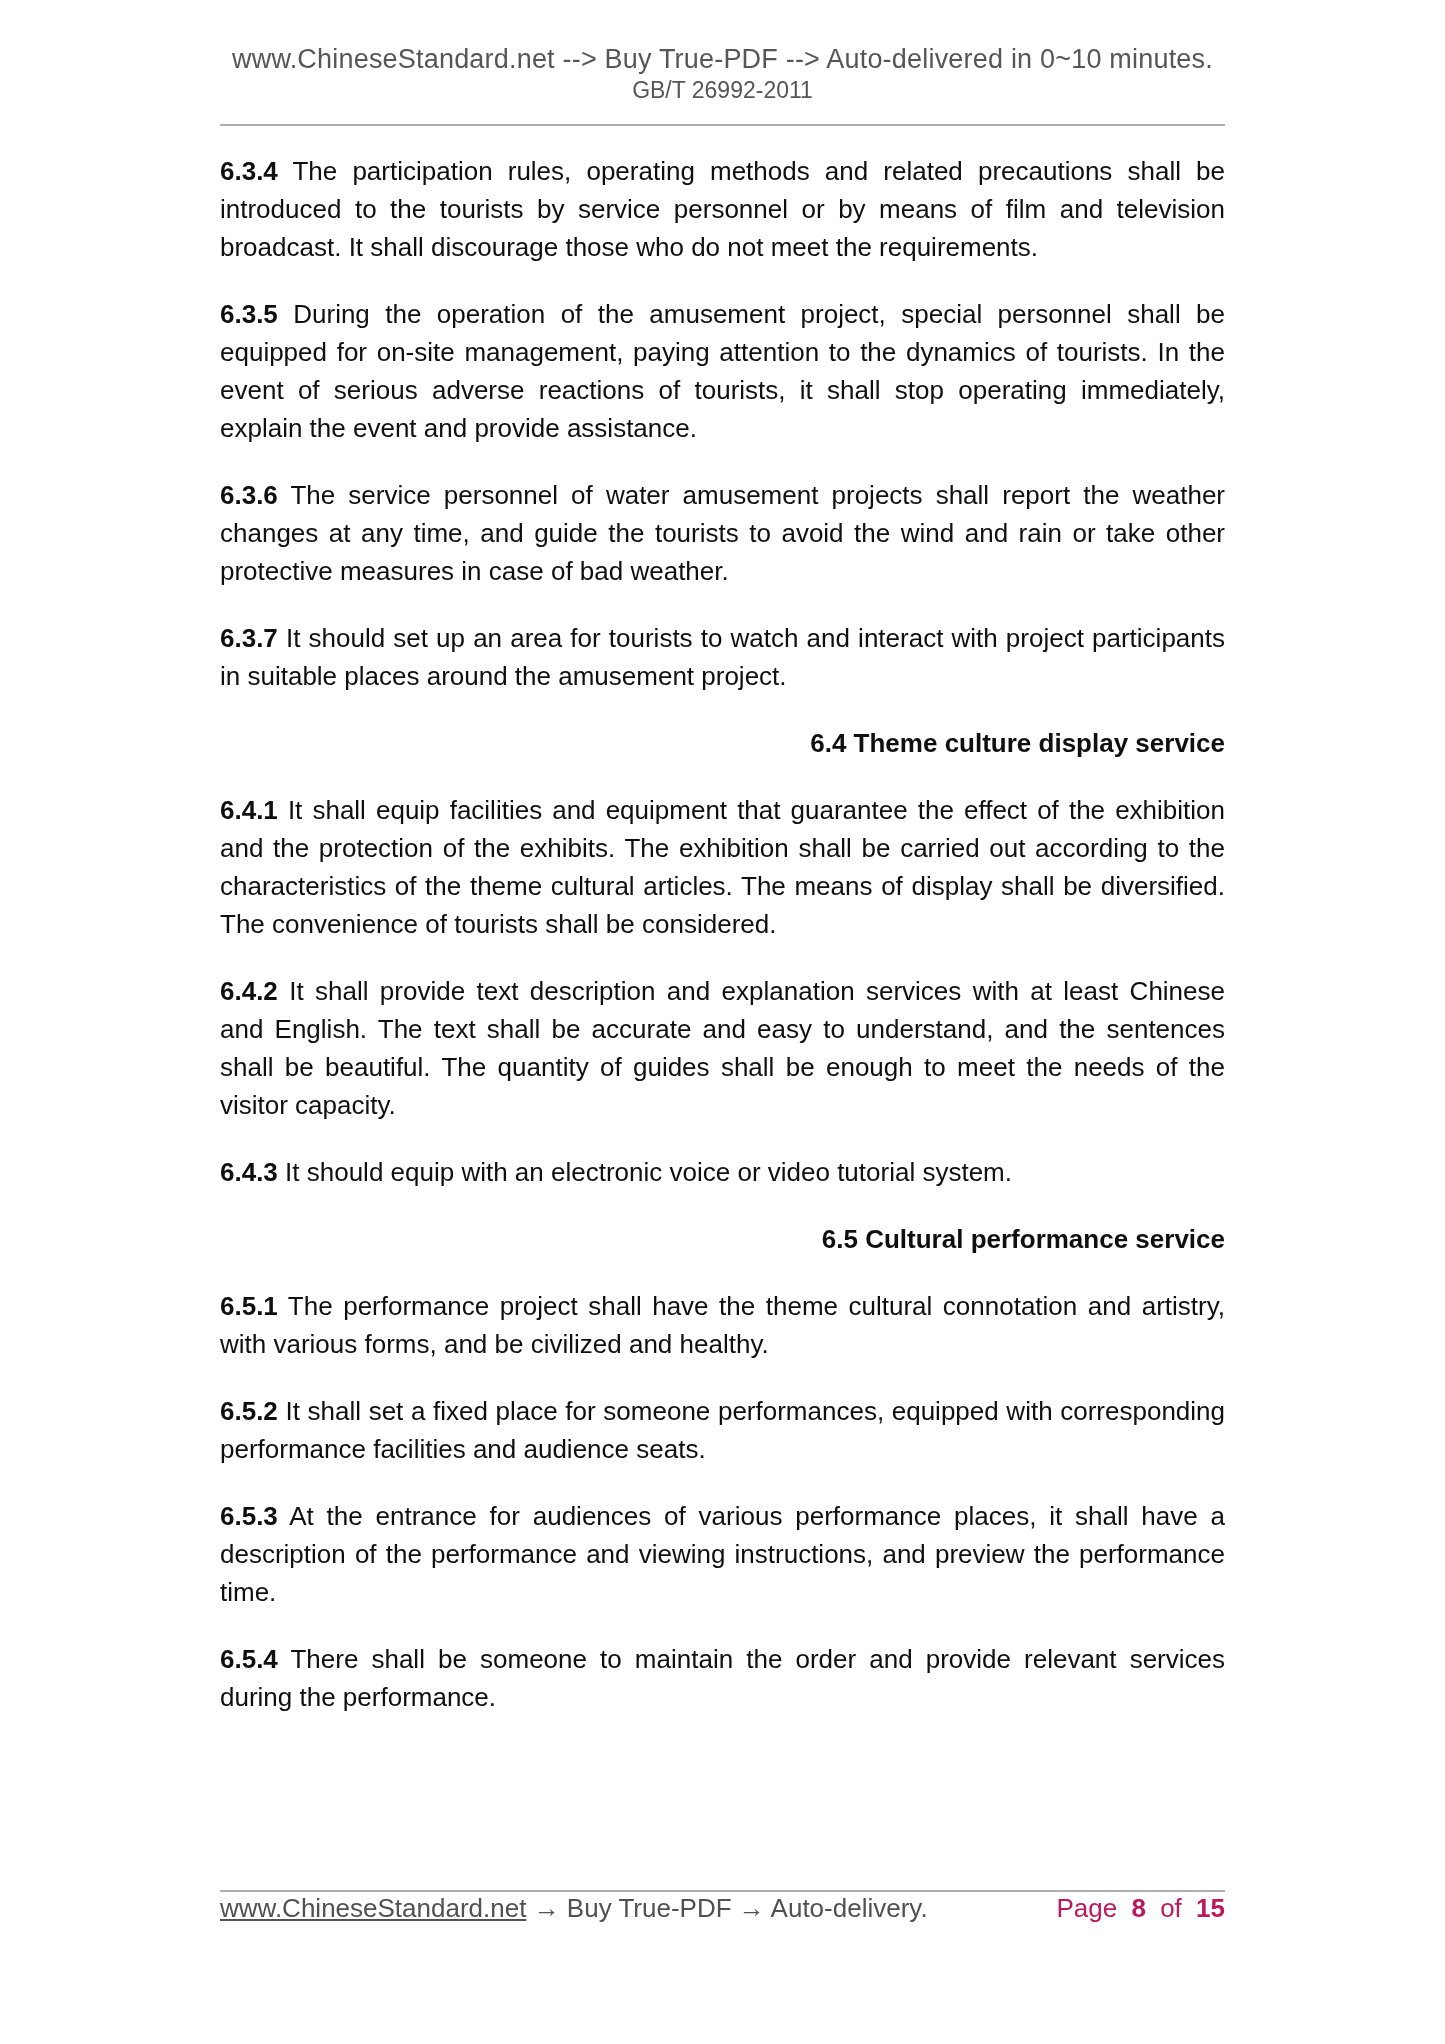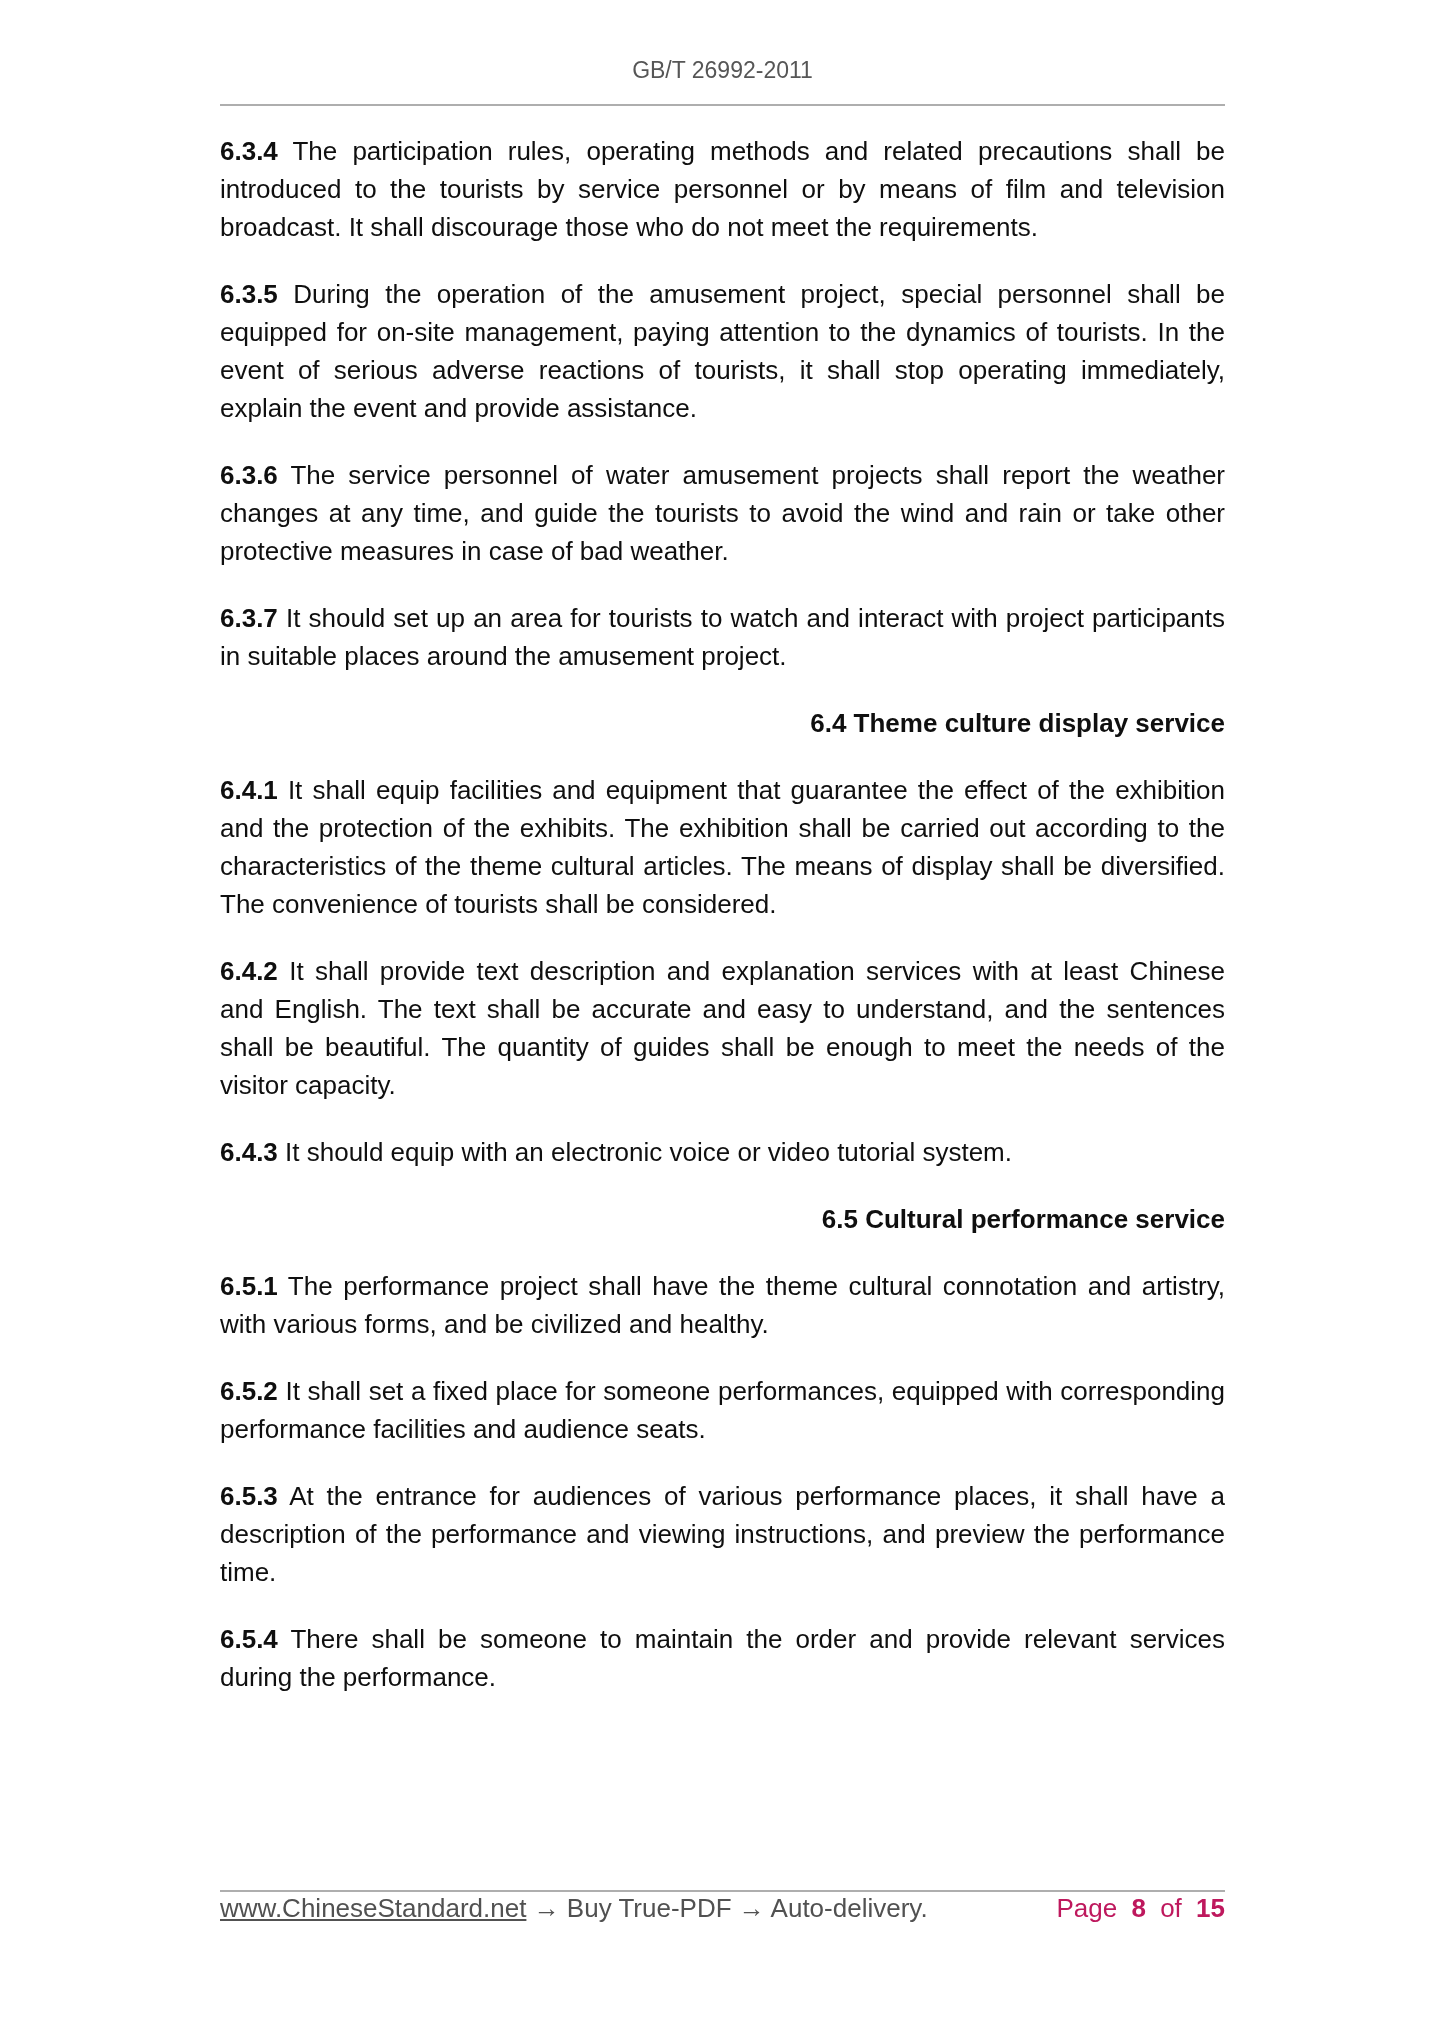--- a/index.html
+++ b/index.html
@@ -20,21 +20,20 @@
     padding-top: 42px;
     text-align: center;
   }
   .banner {
     font-size: 27px;
     line-height: 34px;
     color: #565656;
     letter-spacing: 0.2px;
   }
   .std-num {
-    margin-top: 14px;
     font-size: 23px;
     line-height: 28px;
     color: #565656;
   }
   .rule {
     height: 2px;
     background: #aeaeae;
     width: 1005px;
     margin-left: 220px;
   }
@@ -84,20 +83,21 @@
     color: #be185d;
   }
   .footer-right b { font-weight: bold; }
 </style>
 </head>
 <body>
 
 <div class="page">
 
   <header class="header">
+    <div class="banner">www.ChineseStandard.net --&gt; Buy True-PDF --&gt; Auto-delivered in 0~10 minutes.</div>
     <div class="std-num">GB/T 26992-2011</div>
   </header>
 
   <div class="rule header-rule"></div>
 
   <main class="content">
 
 
       <p class="para">
         <b class="num">6.3.4</b><span> The participation rules, operating methods and related precautions shall be introduced to the tourists by service personnel or by means of film and television broadcast. It shall discourage those who do not meet the requirements.</span>

